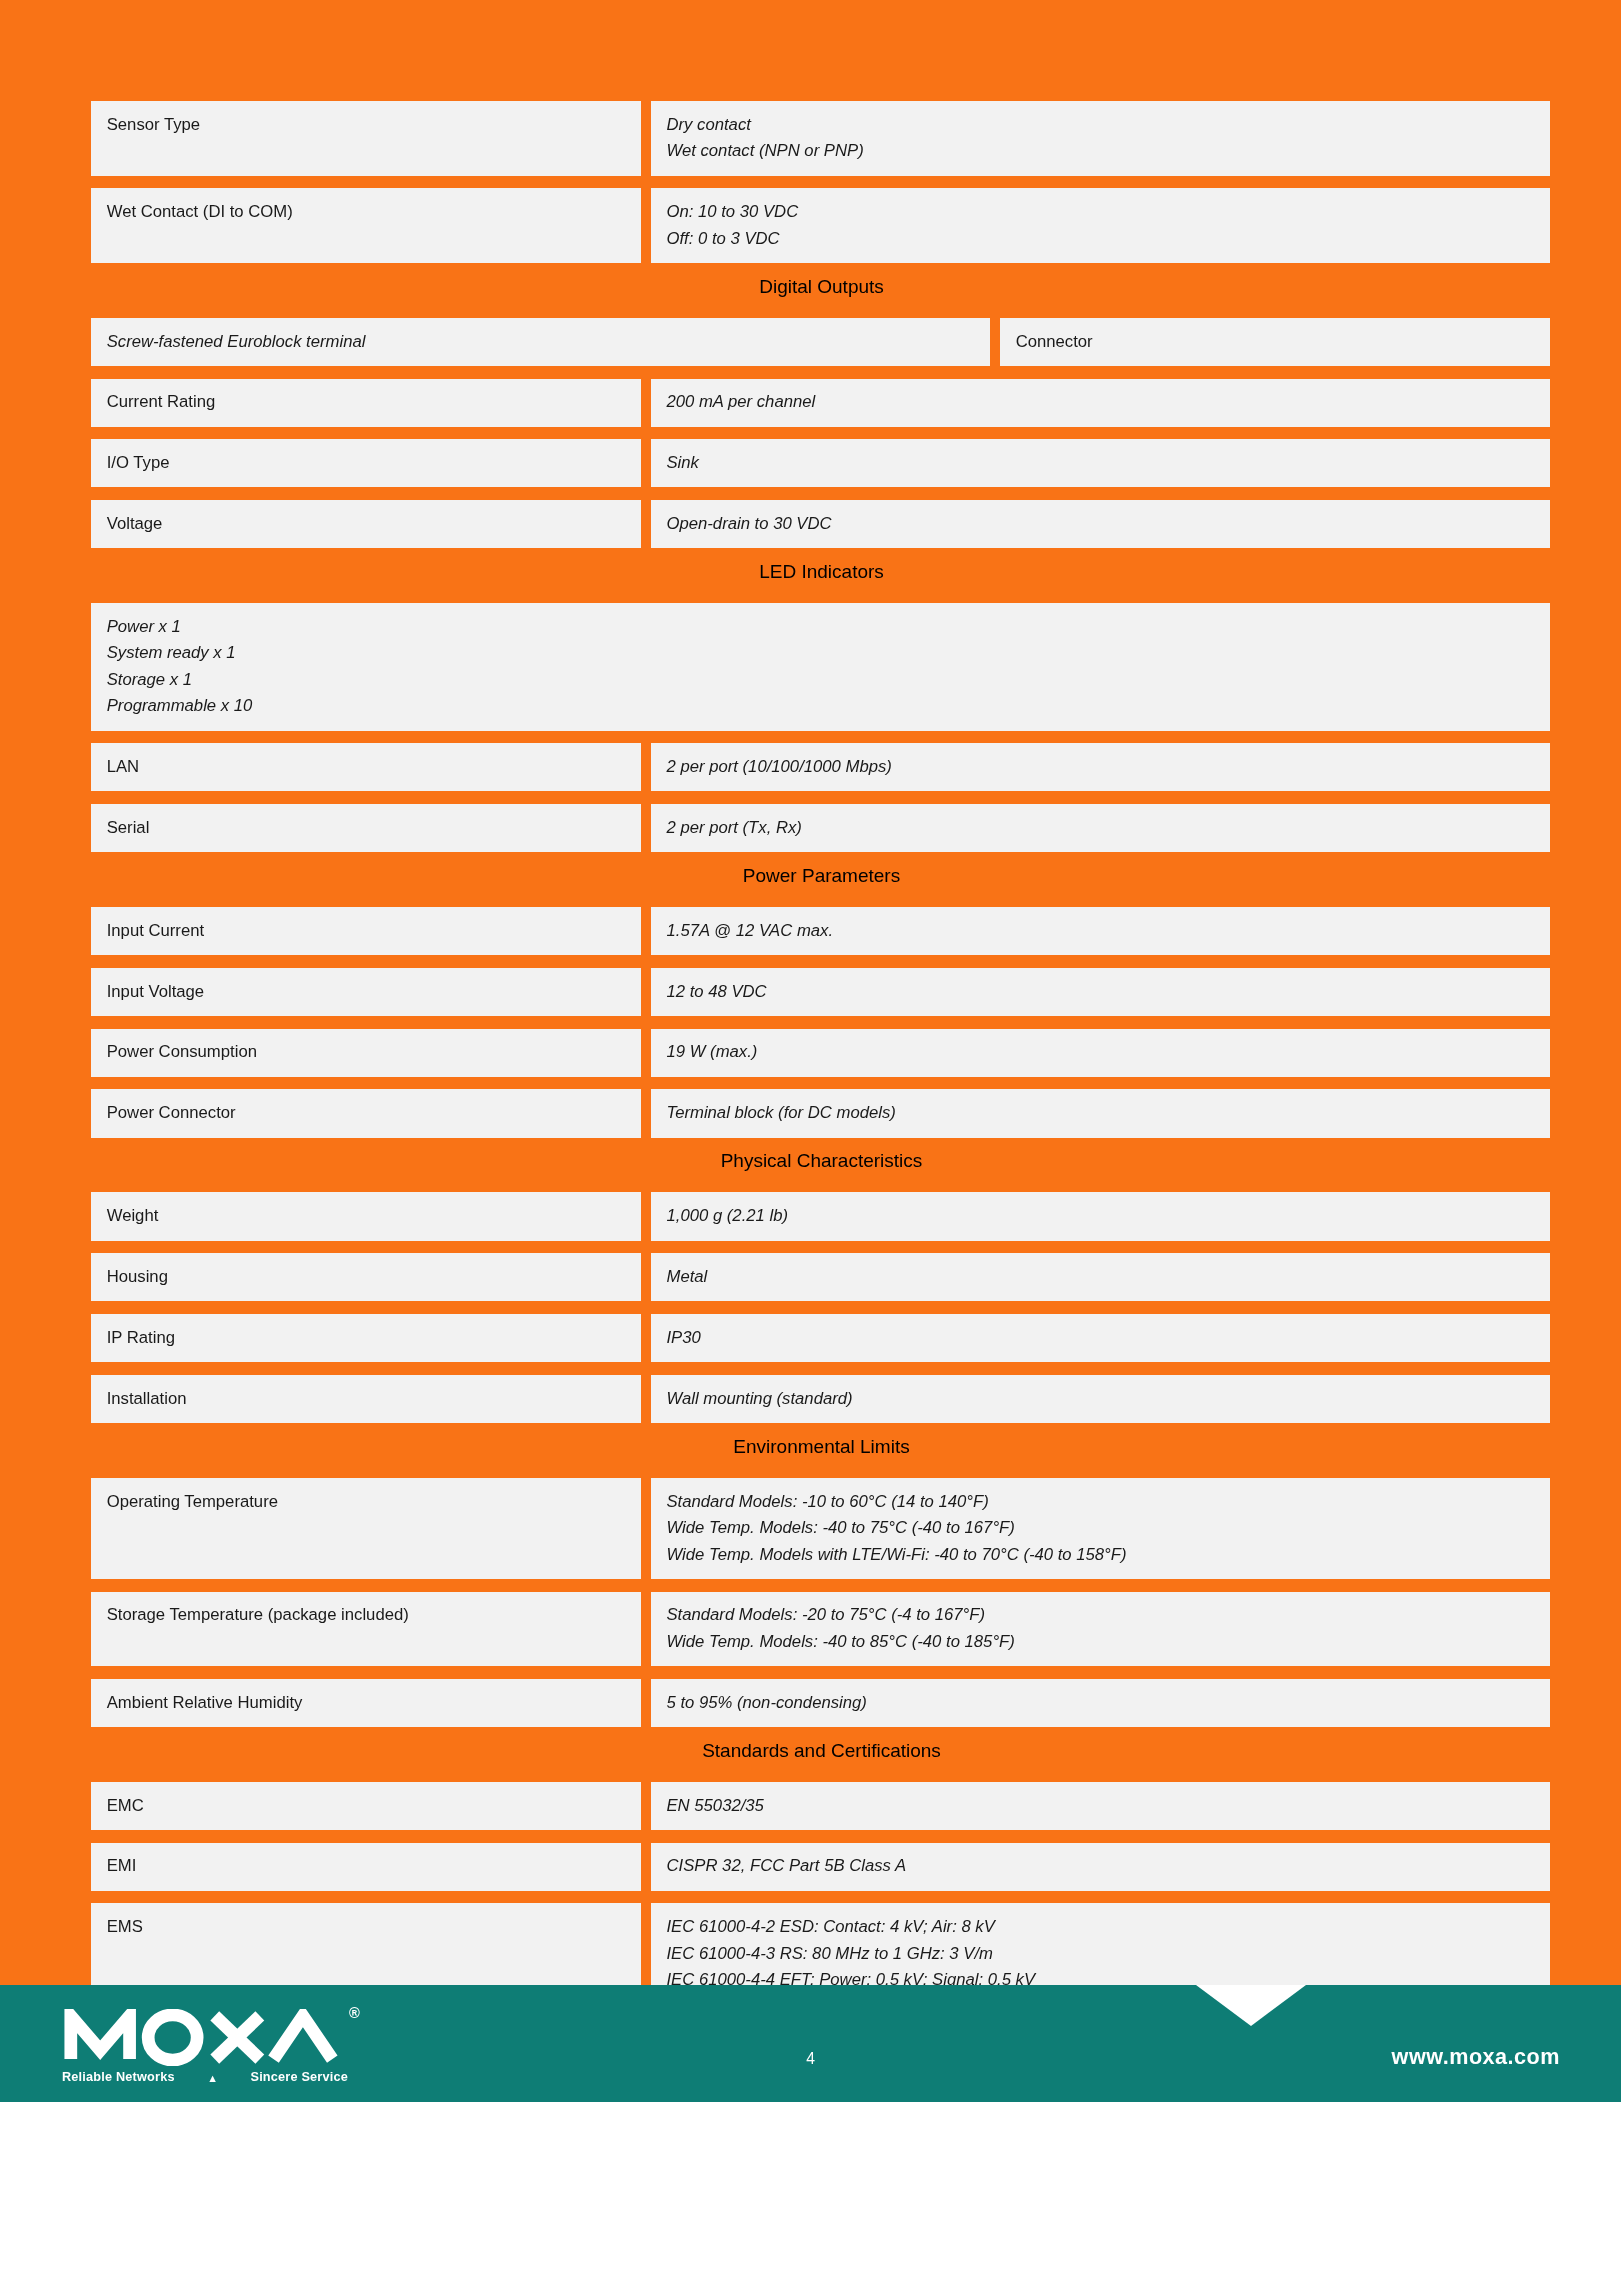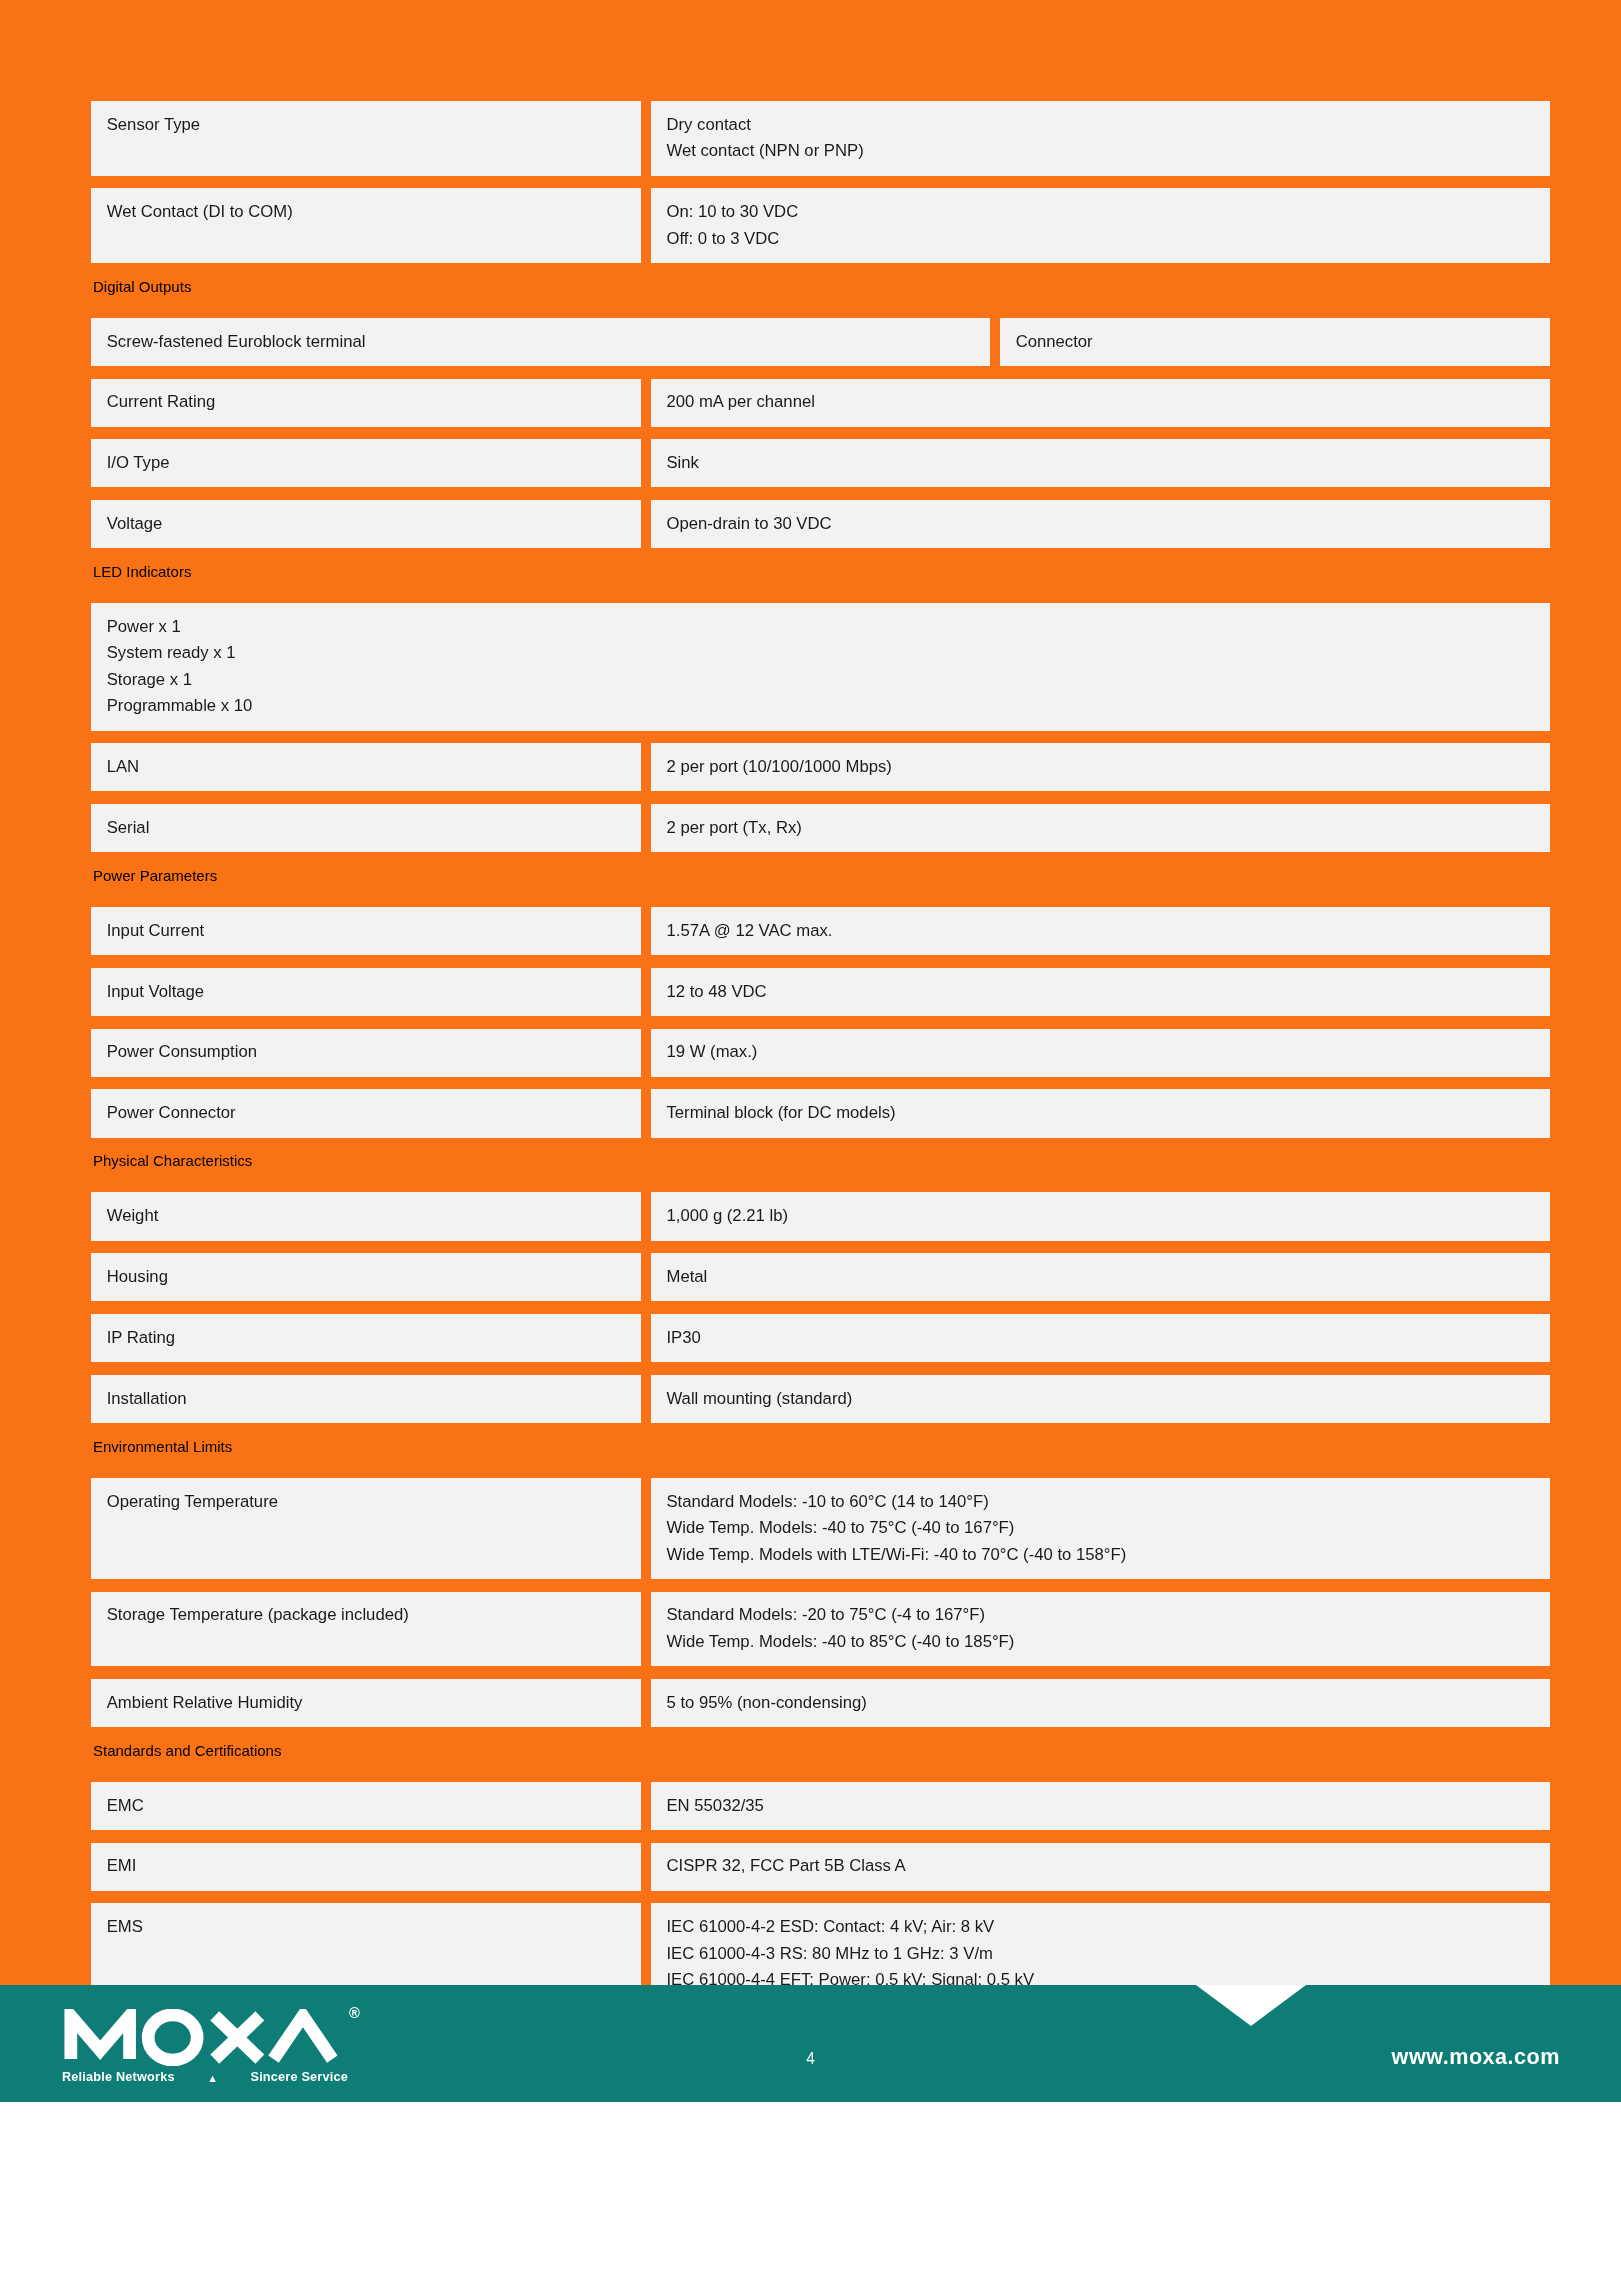--- a/index.html
+++ b/index.html
@@ -5,22 +5,22 @@
   html,body { margin:0; padding:0; background:#ffffff; }
   body { font-family:"Liberation Sans","DejaVu Sans",sans-serif; }
   .page { position:relative; width:1621px; height:2102px; background:#f97316; overflow:hidden; }
 
   
   .spec-table { position:absolute; left:91px; top:101px; width:1459px; }
   .spec-row { display:flex; gap:9.8px; margin-bottom:12.7px; }
   .cell { background:#f2f2f2; padding:10.8px 15.7px; font-size:16.7px; line-height:26.5px;
           color:#1a1a1a; box-sizing:border-box; }
   .cell-label { flex:0 0 550px; width:550px; }
-  .cell-value { flex:1; }
-  .section-header { font-size:15px; line-height:21.6px; color:#000; margin:7.8px 0 20.6px 0; padding-left:2px; }
+  .cell-value { flex:1;font-style:italic; }
+  .section-header { font-size:19px; line-height:21.6px; color:#000; margin:7.8px 0 20.6px 0; padding-left:2px;text-align:center; }
 
   
   .footer { position:absolute; left:0; bottom:0; width:100%; height:117px; background:#0e7d75; }
   .notch { position:absolute; left:1196px; top:0; width:0; height:0;
            border-left:55px solid transparent; border-right:55px solid transparent;
            border-top:41px solid #ffffff; }
   .logo { position:absolute; left:62px; top:23.5px; }
   .logo-row { display:flex; align-items:flex-start; }
   .reg { color:#ffffff; font-size:14.7px; font-weight:bold; margin-left:2.9px; margin-top:-3.9px; }
   .tagline { width:286px; display:flex; justify-content:space-between; align-items:flex-end;

